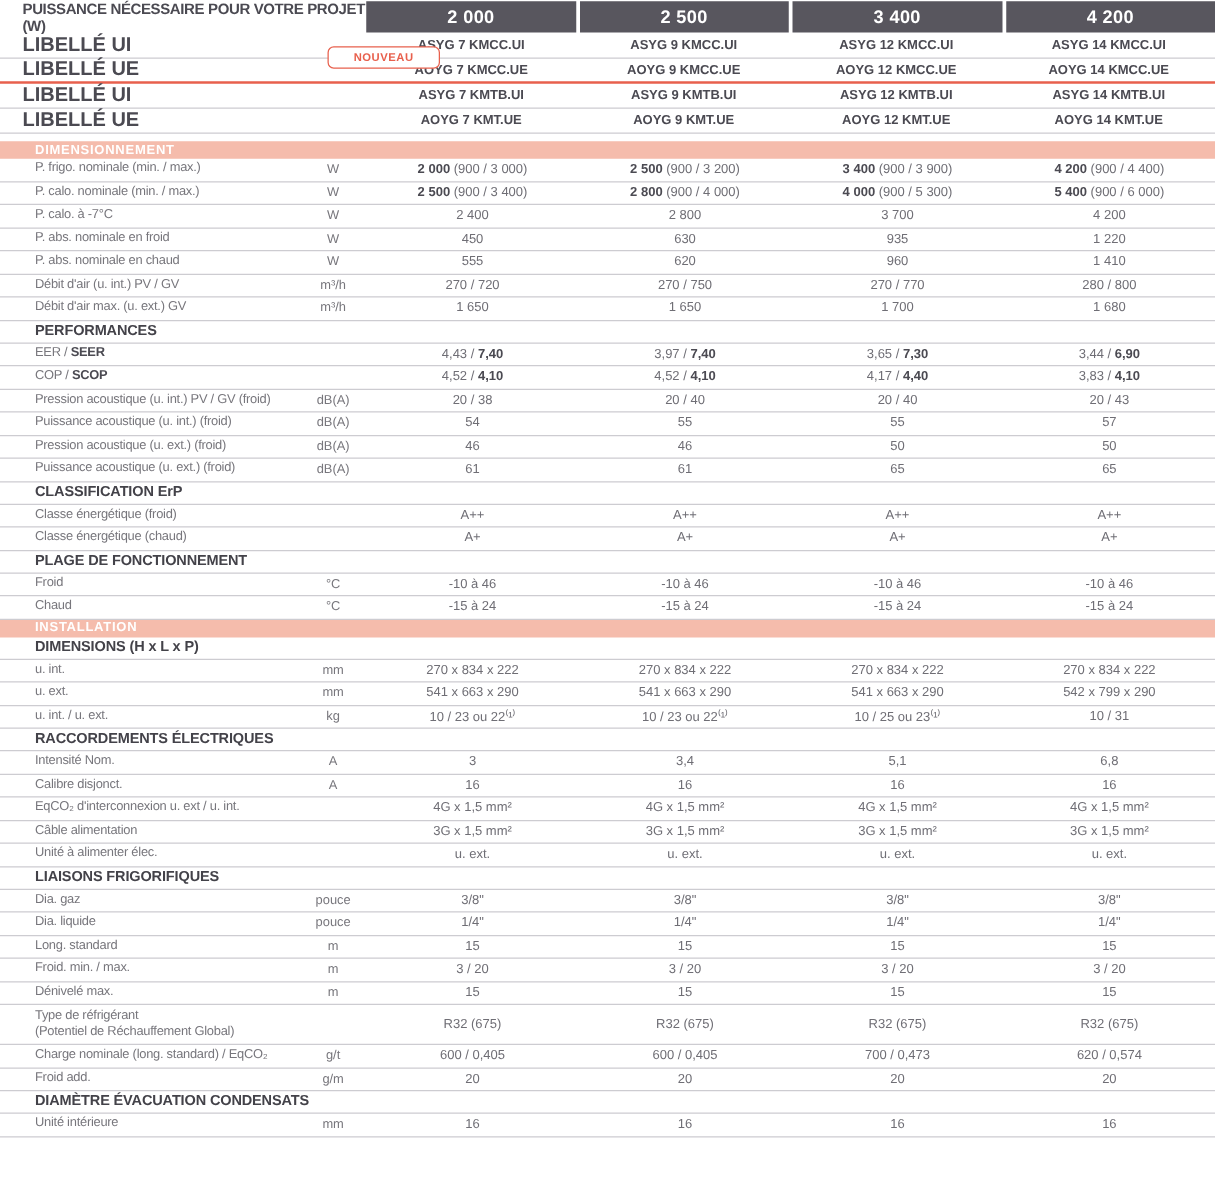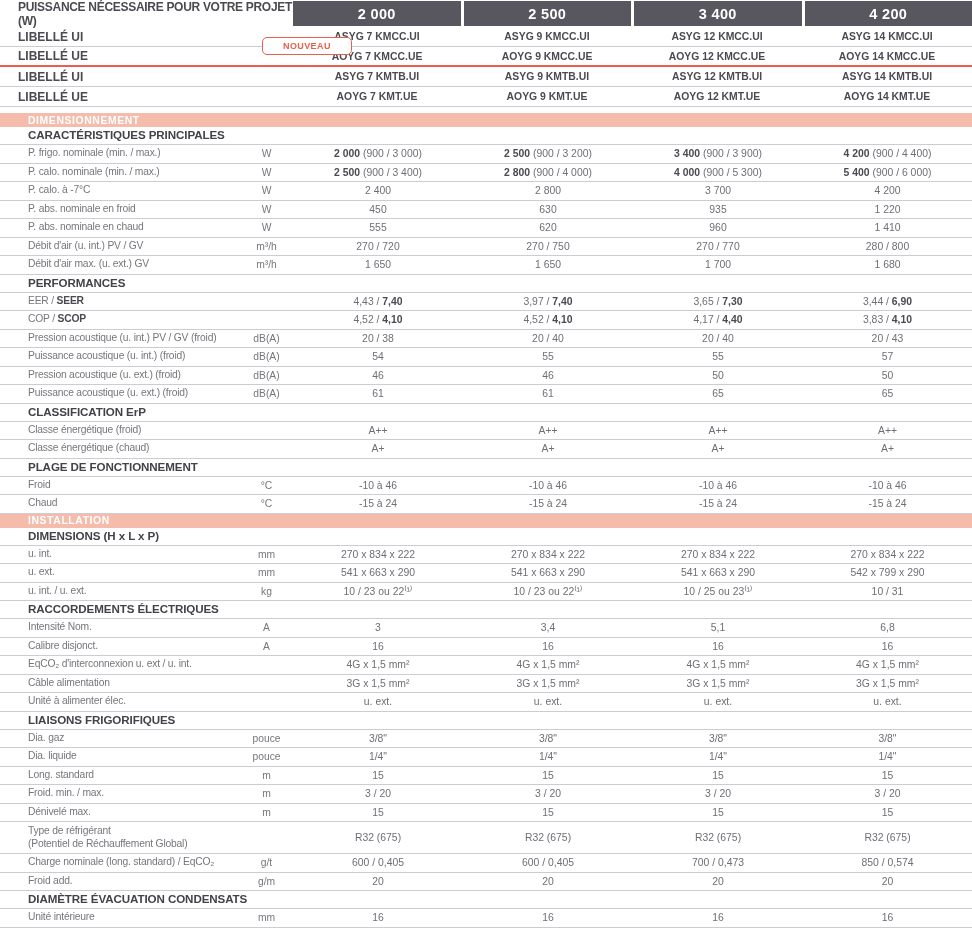--- a/index.html
+++ b/index.html
@@ -23,21 +23,21 @@
   .top-row{display:flex;height:27px;align-items:center;}
   .top-title{width:293px;padding-left:18px;font-weight:bold;font-size:12px;
     letter-spacing:-0.3px;color:var(--ink);}
   .power-cols{flex:1;display:flex;gap:3px;height:25px;}
   .pcol{flex:1;background:var(--darkbar);color:#fff;font-weight:bold;font-size:14.5px;
     display:flex;align-items:center;justify-content:center;letter-spacing:0.3px;}
 
   .lib-row{display:grid;grid-template-columns:292px 170px 170px 170px 1fr;
     height:20px;align-items:center;border-bottom:1px solid var(--line);}
   .lib-row.coral{border-bottom:2px solid var(--coral);}
-  .lib-label{padding-left:18px;font-weight:bold;font-size:12px;color:var(--ink);}
+  .lib-label{padding-left:18px;font-weight:bold;font-size:16px;color:var(--ink);}
   .lib-val{text-align:center;font-weight:bold;font-size:10.4px;color:var(--ink);}
 
   .badge{position:absolute;left:262px;top:37px;z-index:5;background:#fff;
     border:1.5px solid var(--coral);border-radius:5px;color:var(--coral);
     font-size:9px;font-weight:bold;letter-spacing:0.4px;padding:3px 20px;}
 
   
   .main{position:relative;margin-top:6px;}
   .strip{position:absolute;left:4px;top:0;bottom:0;width:9px;background:var(--strip);z-index:-1;}
 
@@ -102,23 +102,20 @@
         </div>
       </div>
     <div class="badge">NOUVEAU</div>
   </div>
 
   <div class="main" id="main-table">
     <div class="strip"></div>
   <div class="row band">
         <div class="lbl">DIMENSIONNEMENT</div>
       </div>
-      <div class="row section">
-        <div class="lbl">CARACTÉRISTIQUES PRINCIPALES</div>
-      </div>
       <div class="row data">
         <div class="lbl">P. frigo. nominale (min. / max.)</div>
         <div class="unit">W</div>
         <div class="val"><b>2 000</b> (900 / 3 000)</div>
         <div class="val"><b>2 500</b> (900 / 3 200)</div>
         <div class="val"><b>3 400</b> (900 / 3 900)</div>
         <div class="val"><b>4 200</b> (900 / 4 400)</div>
       </div>
       <div class="row data">
         <div class="lbl">P. calo. nominale (min. / max.)</div>
@@ -380,21 +377,21 @@
         <div class="val">R32 (675)</div>
         <div class="val">R32 (675)</div>
         <div class="val">R32 (675)</div>
       </div>
       <div class="row data">
         <div class="lbl">Charge nominale (long. standard) / EqCO₂</div>
         <div class="unit">g/t</div>
         <div class="val">600 / 0,405</div>
         <div class="val">600 / 0,405</div>
         <div class="val">700 / 0,473</div>
-        <div class="val">850 / 0,574</div>
+        <div class="val">620 / 0,574</div>
       </div>
       <div class="row data">
         <div class="lbl">Froid add.</div>
         <div class="unit">g/m</div>
         <div class="val">20</div>
         <div class="val">20</div>
         <div class="val">20</div>
         <div class="val">20</div>
       </div>
       <div class="row section">

